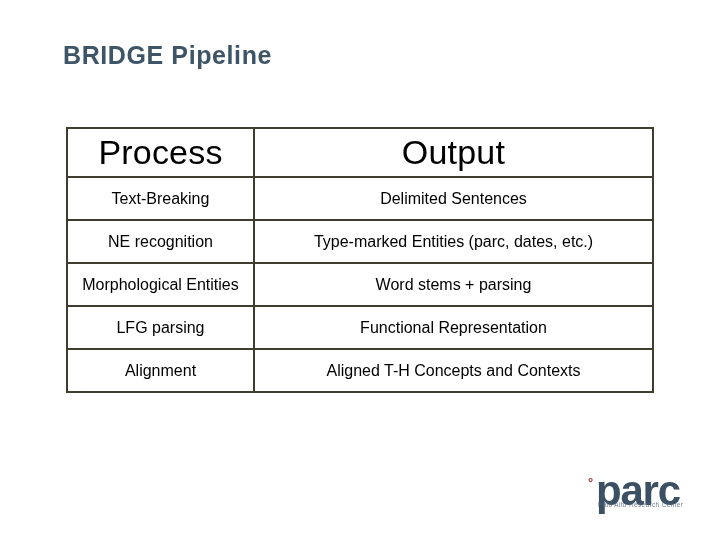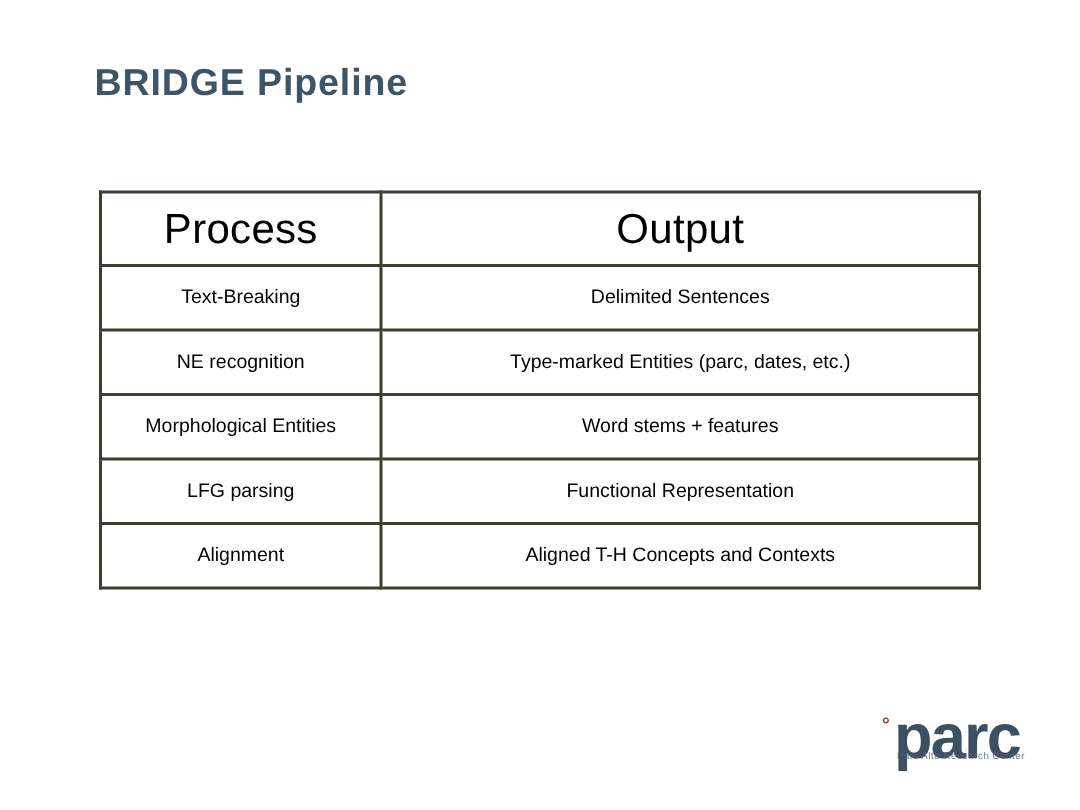--- a/index.html
+++ b/index.html
@@ -51,29 +51,29 @@
     text-align: center;
     vertical-align: middle;
     background: #ffffff;
   }
 
   .col-process { width: 187px; }
   .col-output  { width: 399px; }
 
   .header-row th {
     height: 47px;
-    font-size: 28px;
+    font-size: 34px;
     font-weight: normal;
     color: #000000;
     letter-spacing: 0.2px;
   }
 
   .body-row td {
     height: 41px;
-    font-size: 13px;
+    font-size: 16px;
     font-weight: normal;
     color: #000000;
     line-height: 1.25;
   }
 
   .body-row.two-line td {
     height: 44px;
   }
 
   .cell-red-muted { color: #a8492f; }
@@ -145,21 +145,21 @@
         <td>Delimited Sentences</td>
       </tr>
 
       <tr class="body-row">
         <td>NE recognition</td>
         <td>Type-marked Entities (parc, dates, etc.)</td>
       </tr>
 
       <tr class="body-row">
         <td>Morphological Entities</td>
-        <td>Word stems + features</td>
+        <td>Word stems + parsing</td>
       </tr>
 
       <tr class="body-row">
         <td>LFG parsing</td>
         <td>Functional Representation</td>
       </tr>
 
 
 
       <tr class="body-row">

